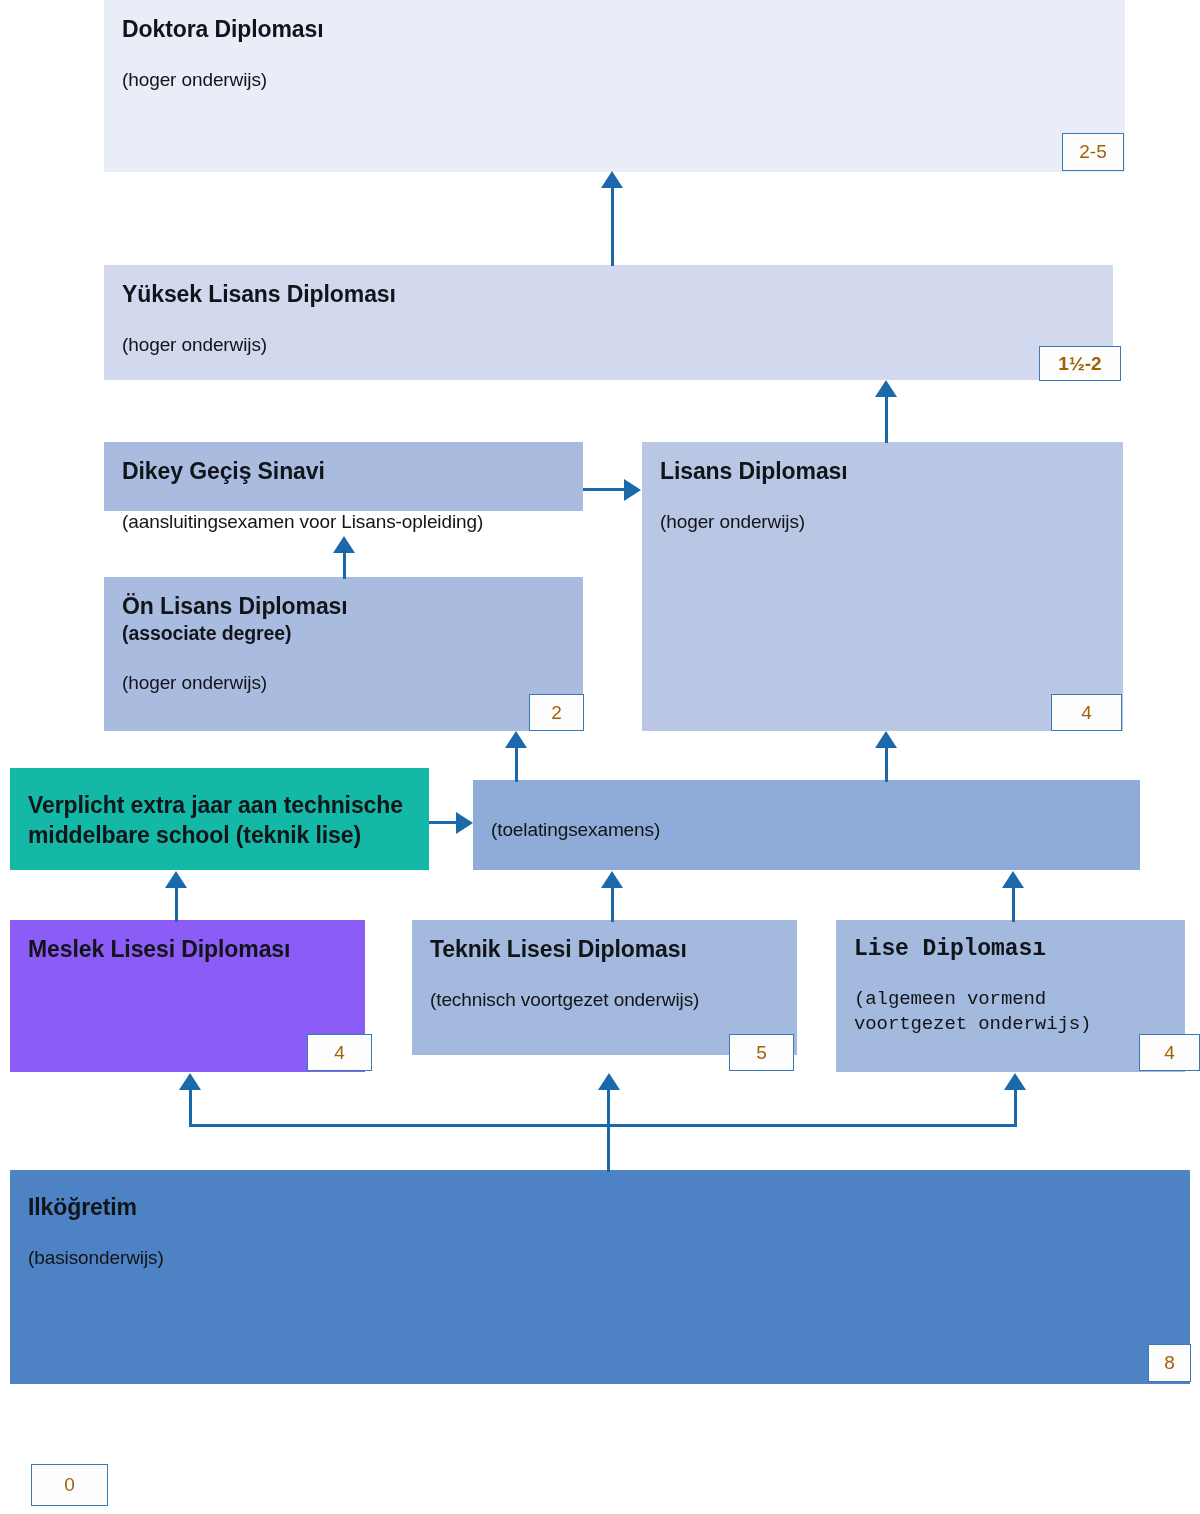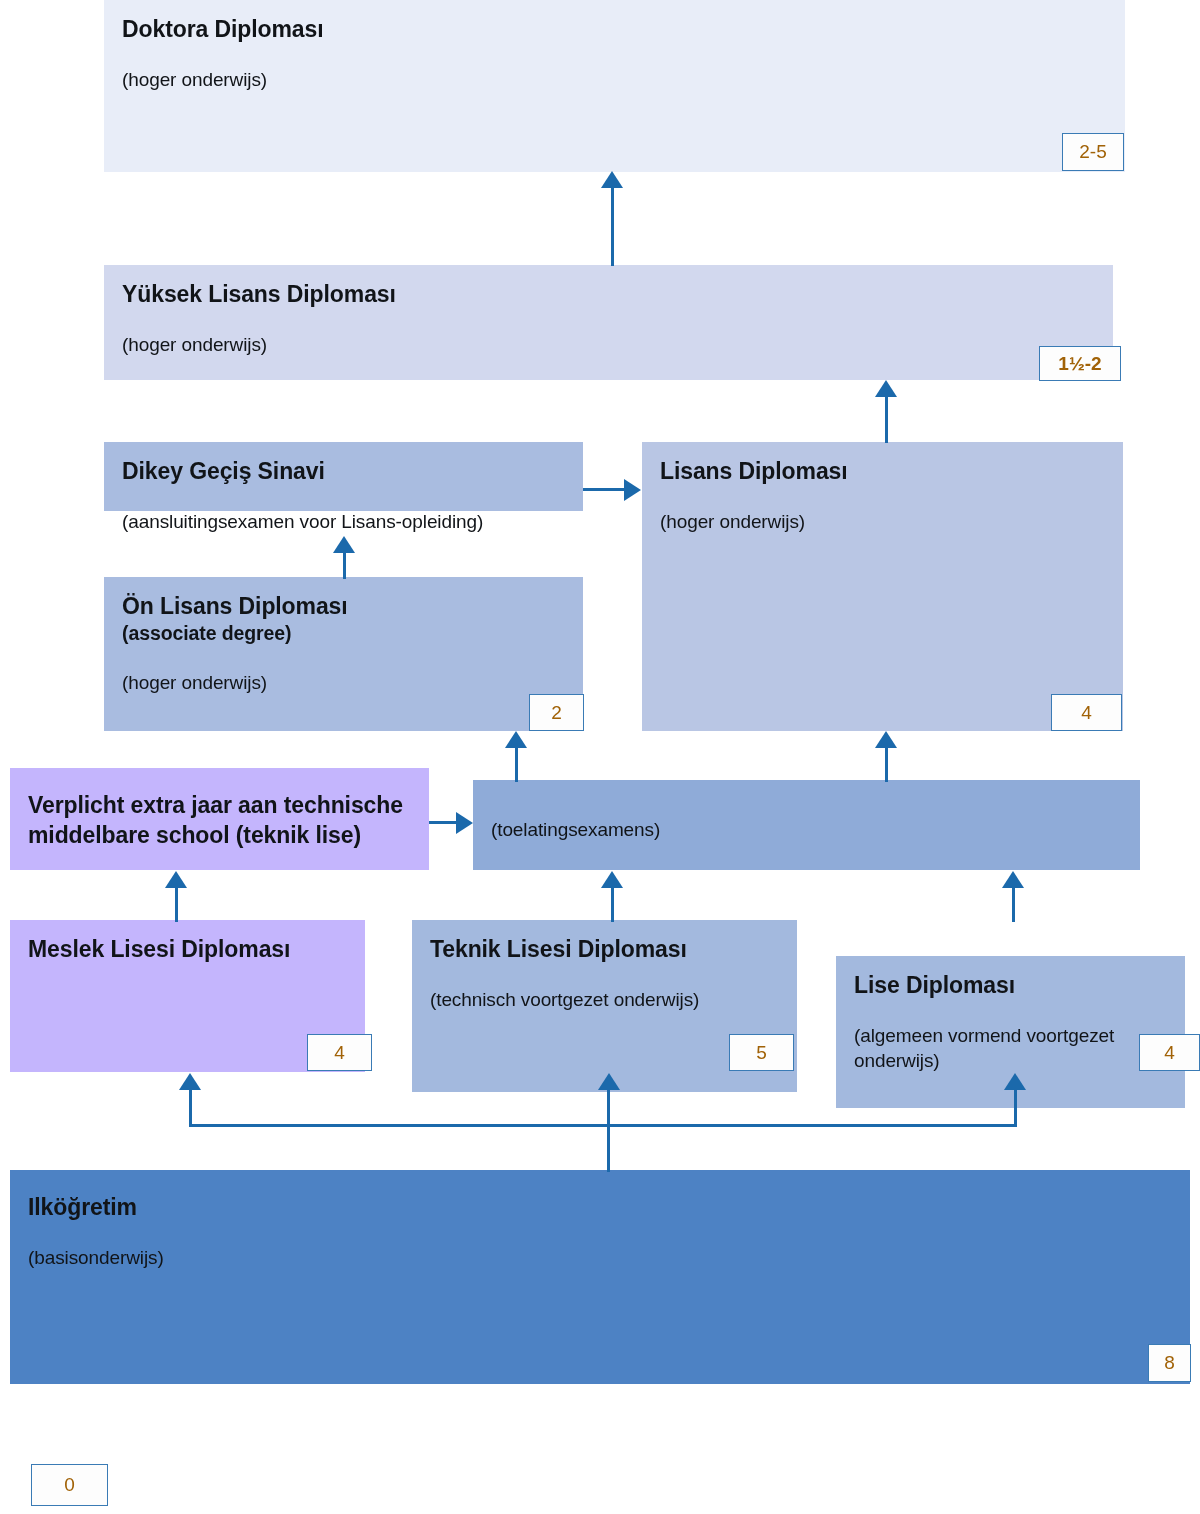--- a/index.html
+++ b/index.html
@@ -113,40 +113,40 @@
     <div class="t2">(hoger onderwijs)</div>
   </div>
   <div class="badge" style="left:529px; top:694px; width:55px; height:37px;">2</div>
 
   <div class="box" style="left:642px; top:442px; width:481px; height:289px; background:#b9c6e4;">
     <div class="t1">Lisans Diploması</div>
     <div class="t2">(hoger onderwijs)</div>
   </div>
   <div class="badge" style="left:1051px; top:694px; width:71px; height:37px;">4</div>
 
-  <div class="box wrapme" style="left:10px; top:768px; width:419px; height:102px; background:#c4b5fd; padding-top:22px;">
+  <div class="box wrapme" style="left:10px; top:768px; width:419px; height:102px; background:#14b8a6; padding-top:22px;">
     <div class="t1">Verplicht extra jaar aan technische middelbare school (teknik lise)</div>
   </div>
 
   <div class="box" style="left:473px; top:780px; width:667px; height:90px; background:#8fabd8;">
     <div class="t2">(toelatingsexamens)</div>
   </div>
 
-  <div class="box wrapme" style="left:10px; top:920px; width:355px; height:152px; background:#c4b5fd;">
+  <div class="box wrapme" style="left:10px; top:920px; width:355px; height:152px; background:#8b5cf6;">
     <div class="t1">Meslek Lisesi Diploması</div>
   </div>
   <div class="badge" style="left:307px; top:1034px; width:65px; height:37px;">4</div>
 
-  <div class="box wrapme" style="left:412px; top:920px; width:385px; height:172px; background:#a3b9de;">
+  <div class="box wrapme" style="left:412px; top:920px; width:385px; height:135px; background:#a3b9de;">
     <div class="t1">Teknik Lisesi Diploması</div>
     <div class="t2">(technisch voortgezet onderwijs)</div>
   </div>
   <div class="badge" style="left:729px; top:1034px; width:65px; height:37px;">5</div>
 
-  <div class="box wrapme" style="left:836px; top:956px; width:349px; height:152px; background:#a3b9de;">
+  <div class="box wrapme" style="left:836px; top:920px; width:349px; height:152px; background:#a3b9de;font-family:Liberation Mono, monospace;">
     <div class="t1">Lise Diploması</div>
     <div class="t2">(algemeen vormend voortgezet onderwijs)</div>
   </div>
   <div class="badge" style="left:1139px; top:1034px; width:61px; height:37px;">4</div>
 
   <div class="box" style="left:10px; top:1170px; width:1180px; height:214px; background:#4d82c4; padding-top:22px;">
     <div class="t1">Ilköğretim</div>
     <div class="t2">(basisonderwijs)</div>
   </div>
   <div class="badge" style="left:1148px; top:1344px; width:43px; height:38px;">8</div>

